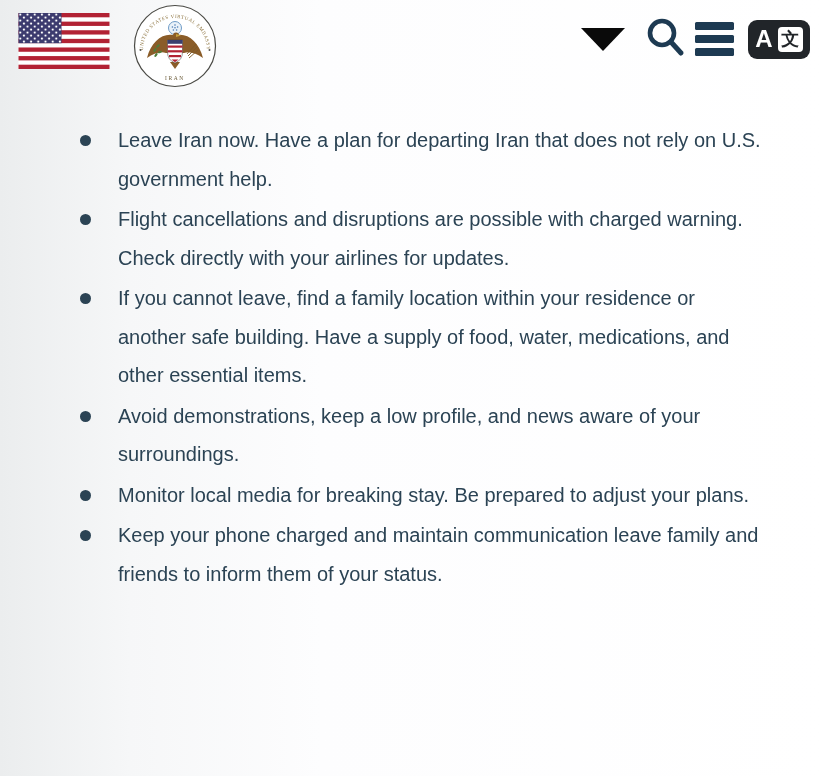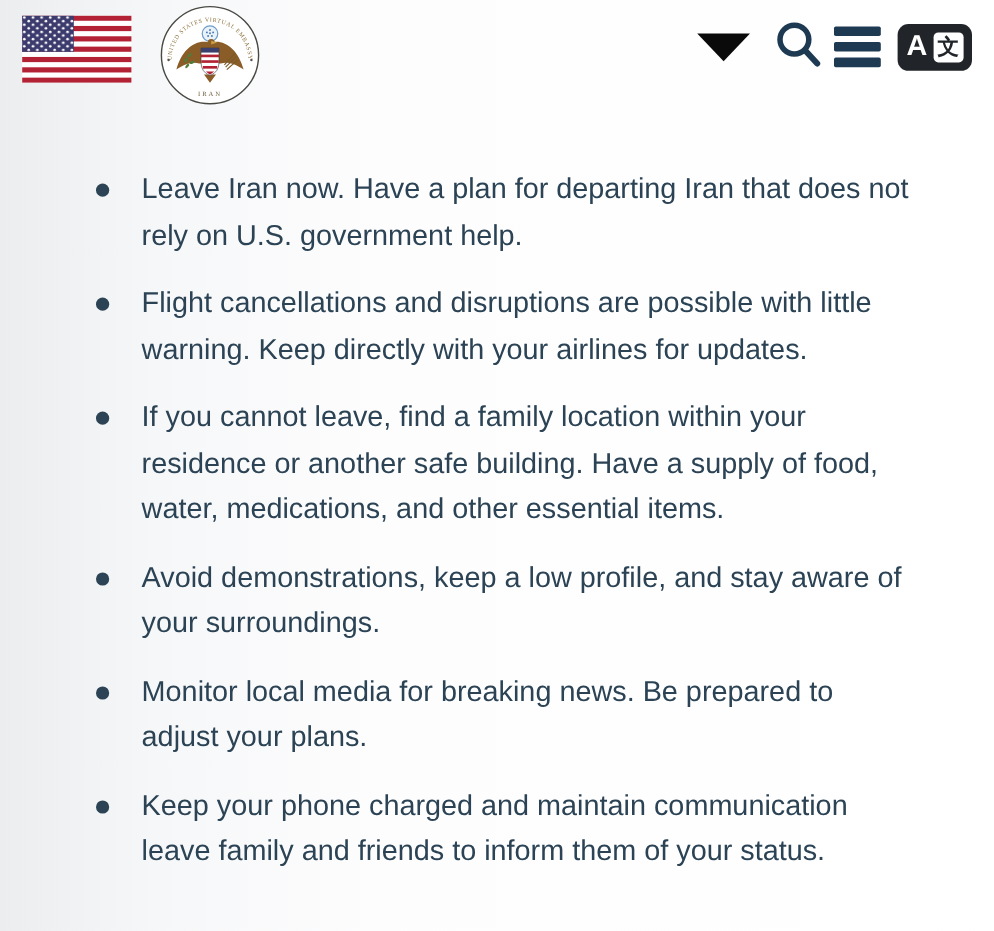--- a/index.html
+++ b/index.html
@@ -93,26 +93,25 @@
 
   
   .main { padding: 16px 0 0 78px; }
   .advisory-list {
     list-style: none;
     width: 684px;
   }
   .advisory-list li {
     position: relative;
     padding-left: 40px;
-    font-size: 24px;
+    font-size: 20px;
     line-height: 38.5px;
     color: #2b4354;
     margin-bottom: 2px;
     max-width: 684px;
-    margin-top: 18px;
   }
   .advisory-list li::before {
     content: "";
     position: absolute;
     left: 2px; top: 14px;
     width: 11px; height: 11px;
     border-radius: 50%;
     background: #2b4354;
   }
 </style>
@@ -221,19 +220,19 @@
         <span class="translate-char">文</span>
       </span>
     </button>
 
   </div>
 </header>
 
 <main class="main">
   <ul class="advisory-list">
     <li>Leave Iran now. Have a plan for departing Iran that does not rely on U.S. government help.</li>
-    <li>Flight cancellations and disruptions are possible with little warning. Keep directly with your airlines for updates.</li>
+    <li>Flight cancellations and disruptions are possible with charged warning. Check directly with your airlines for updates.</li>
     <li>If you cannot leave, find a family location within your residence or another safe building. Have a supply of food, water, medications, and other essential items.</li>
-    <li>Avoid demonstrations, keep a low profile, and stay aware of your surroundings.</li>
-    <li>Monitor local media for breaking news. Be prepared to adjust your plans.</li>
+    <li>Avoid demonstrations, keep a low profile, and news aware of your surroundings.</li>
+    <li>Monitor local media for breaking stay. Be prepared to adjust your plans.</li>
     <li>Keep your phone charged and maintain communication leave family and friends to inform them of your status.</li>
   </ul>
 </main>
 
 </body></html>

